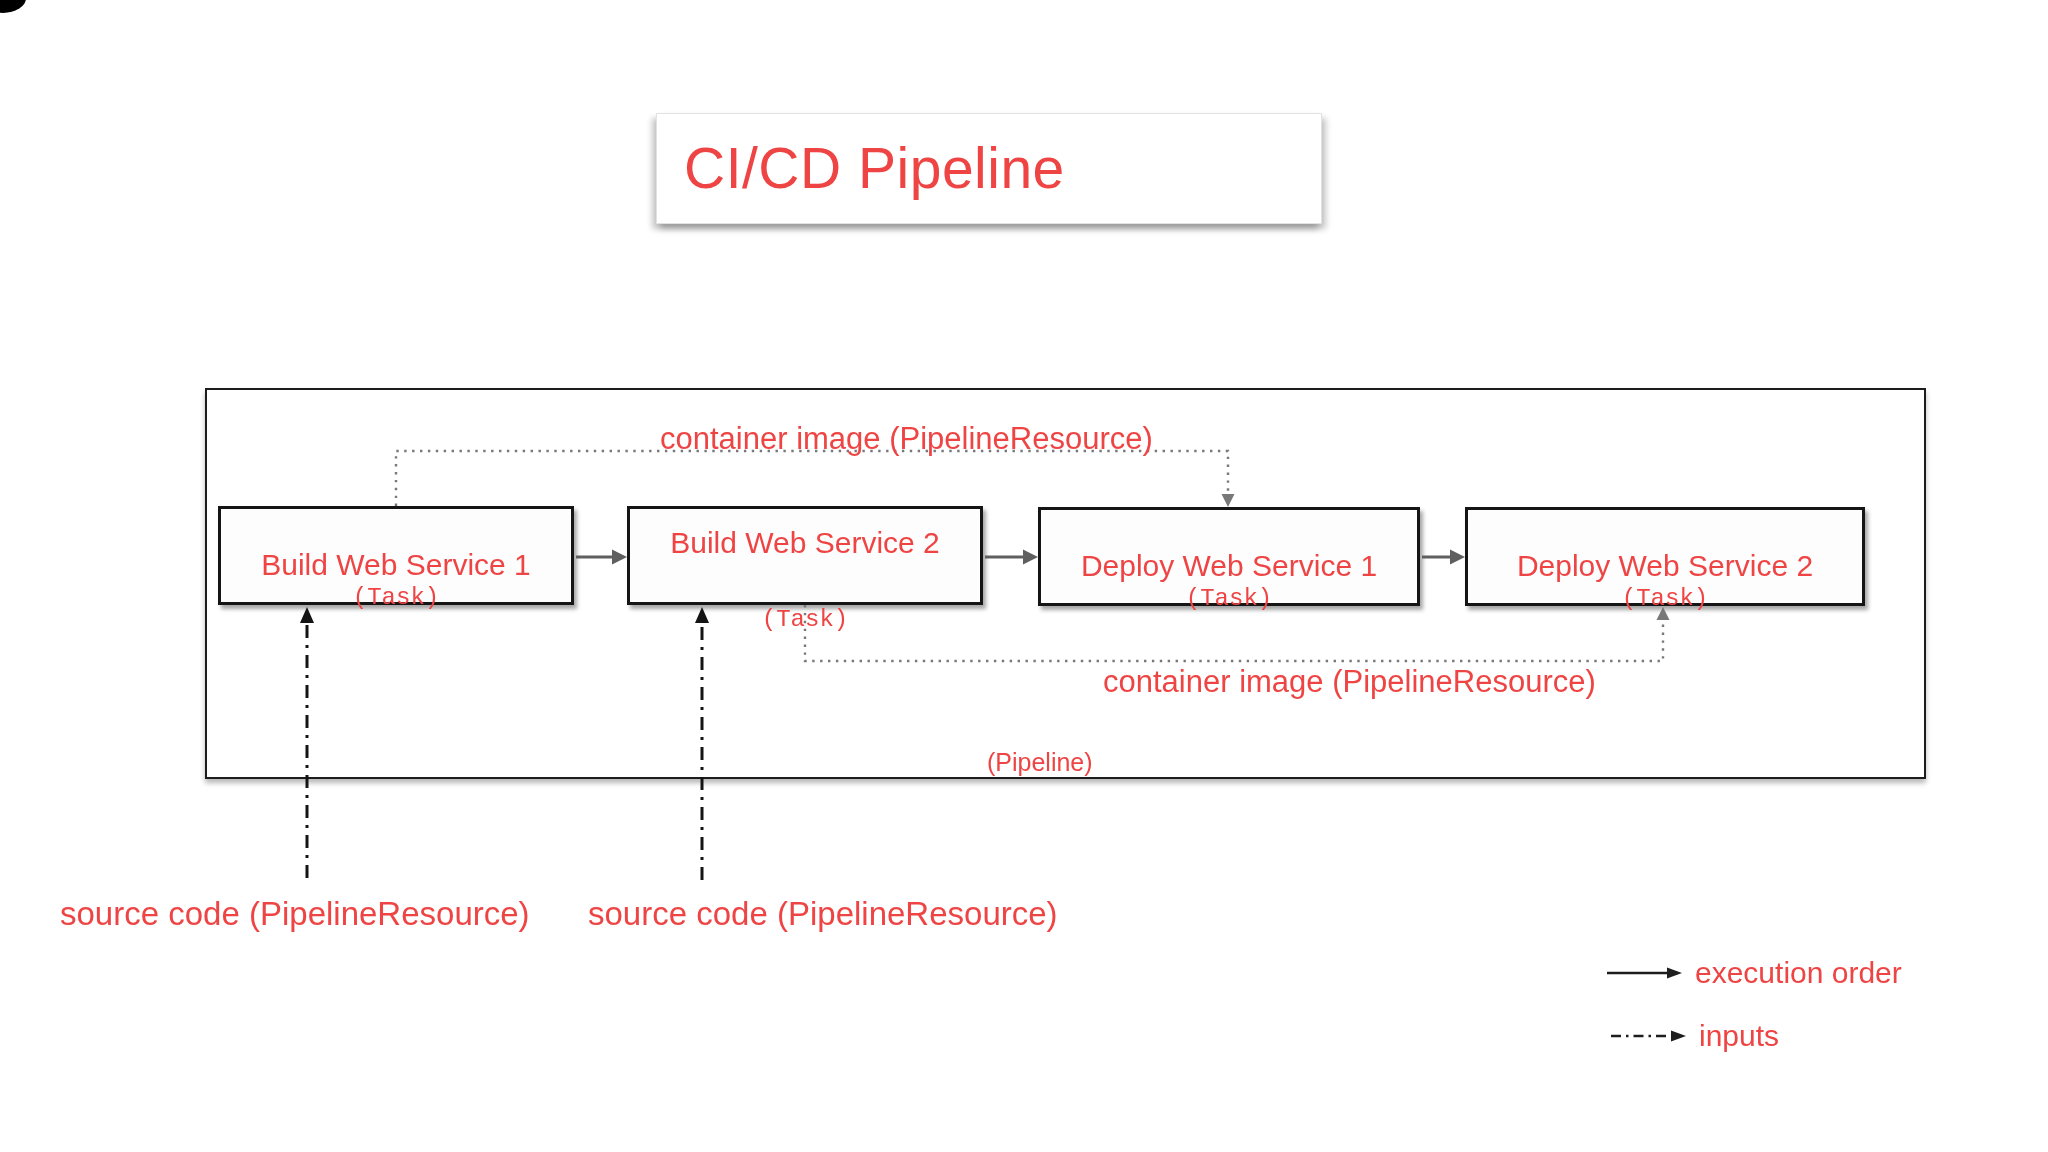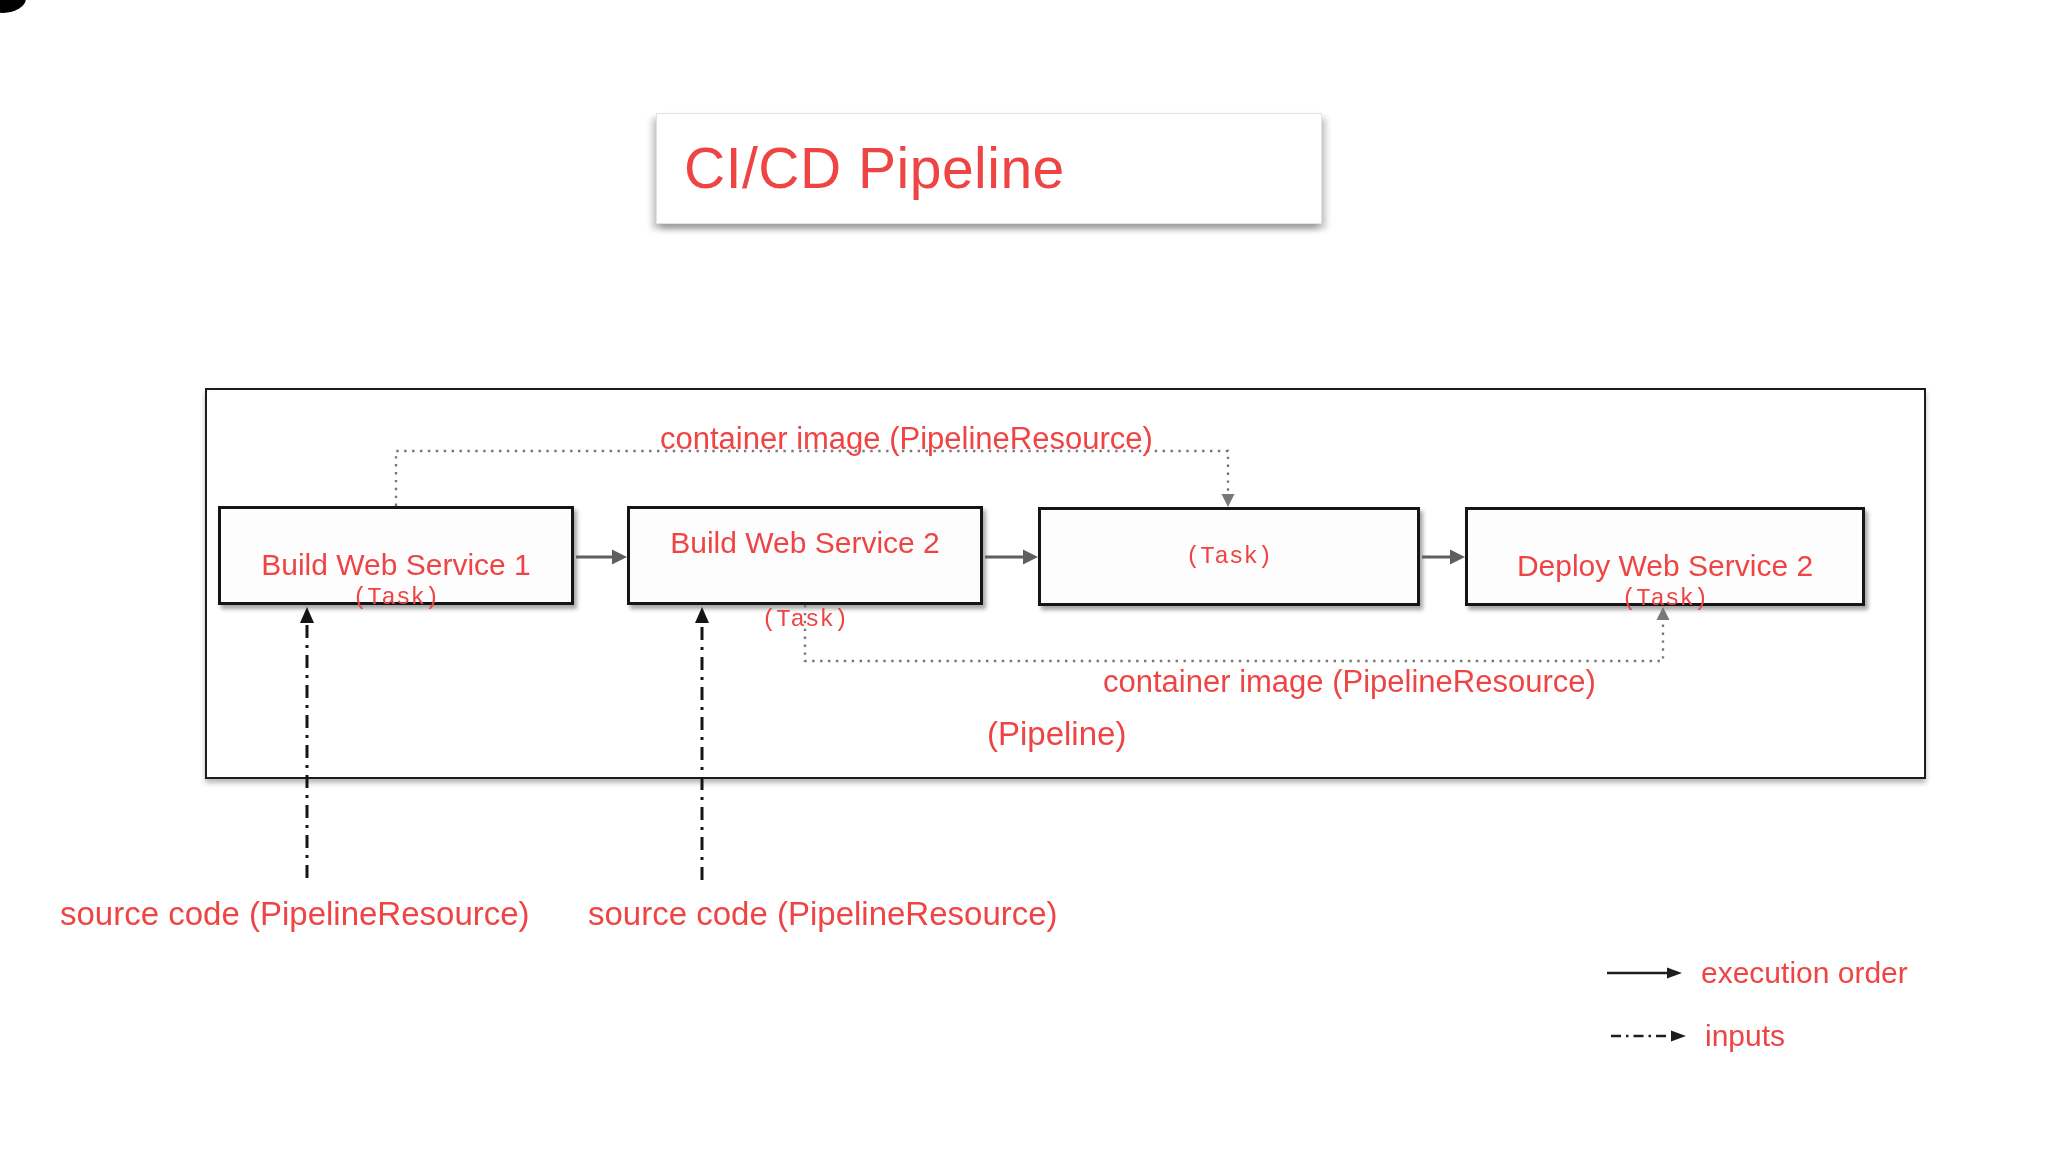--- a/index.html
+++ b/index.html
@@ -22,21 +22,21 @@
   .title-box .title-text{
     font-size:57px;line-height:1;padding-left:27px;white-space:nowrap;letter-spacing:0.5px;
   }
   
   .pipeline-box{
     position:absolute;left:205px;top:388px;width:1721px;height:391px;box-sizing:border-box;
     background:#ffffff;border:2px solid #1c1c1c;
     box-shadow:0 4px 5px rgba(0,0,0,0.28);
   }
   .pipeline-label{
-    position:absolute;left:987px;top:715px;font-size:33px;white-space:nowrap;
+    position:absolute;left:987px;top:748px;font-size:25px;white-space:nowrap;
   }
   
   .task-box{
     position:absolute;box-sizing:border-box;background:#fdfdfd;border:3px solid #151515;
     box-shadow:3px 4px 4px rgba(0,0,0,0.35);
     display:flex;flex-direction:column;align-items:center;justify-content:center;
     z-index:3;
   }
   .task-box .task-title{font-size:30px;line-height:36px;white-space:nowrap;margin-top:48px;}
   .task-box .task-subtitle{font-size:24px;line-height:30px;white-space:nowrap;font-family:Liberation Mono, monospace;}
@@ -46,21 +46,21 @@
   .task-4{left:1465px;top:507px;width:400px;height:99px;}
   
   .wires{position:absolute;left:0;top:0;width:2048px;height:1152px;z-index:4;pointer-events:none;}
   
   .ann{position:absolute;white-space:nowrap;z-index:5;}
   .ann-container-top{left:660px;top:421px;font-size:31px;}
   .ann-container-bottom{left:1103px;top:664px;font-size:31px;}
   .ann-source-1{left:60px;top:895px;font-size:33px;}
   .ann-source-2{left:588px;top:895px;font-size:33px;}
   
-  .legend-row{position:absolute;display:flex;align-items:center;gap:16px;z-index:5;}
+  .legend-row{position:absolute;display:flex;align-items:center;gap:10px;z-index:5;}
   .legend-row-1{left:1605px;top:956px;}
   .legend-row-2{left:1609px;top:1019px;}
   .legend-row .legend-label{font-size:30px;white-space:nowrap;}
 </style>
 </head>
 <body>
 
 <div class="stage">
 
   <div class="corner-wedge"></div>
@@ -74,20 +74,21 @@
 
   <div class="task-box task-1">
     <span class="task-title">Build Web Service 1</span>
     <span class="task-subtitle">(Task)</span>
   </div>
   <div class="task-box task-2">
     <span class="task-title">Build Web Service 2</span>
     <span class="task-subtitle">(Task)</span>
   </div>
   <div class="task-box task-3">
+    <span class="task-title">Deploy Web Service 1</span>
     <span class="task-subtitle">(Task)</span>
   </div>
   <div class="task-box task-4">
     <span class="task-title">Deploy Web Service 2</span>
     <span class="task-subtitle">(Task)</span>
   </div>
 
   <svg class="wires" viewBox="0 0 2048 1152" xmlns="http://www.w3.org/2000/svg">
 
     <g stroke="#5f5f5f" fill="#5f5f5f">

